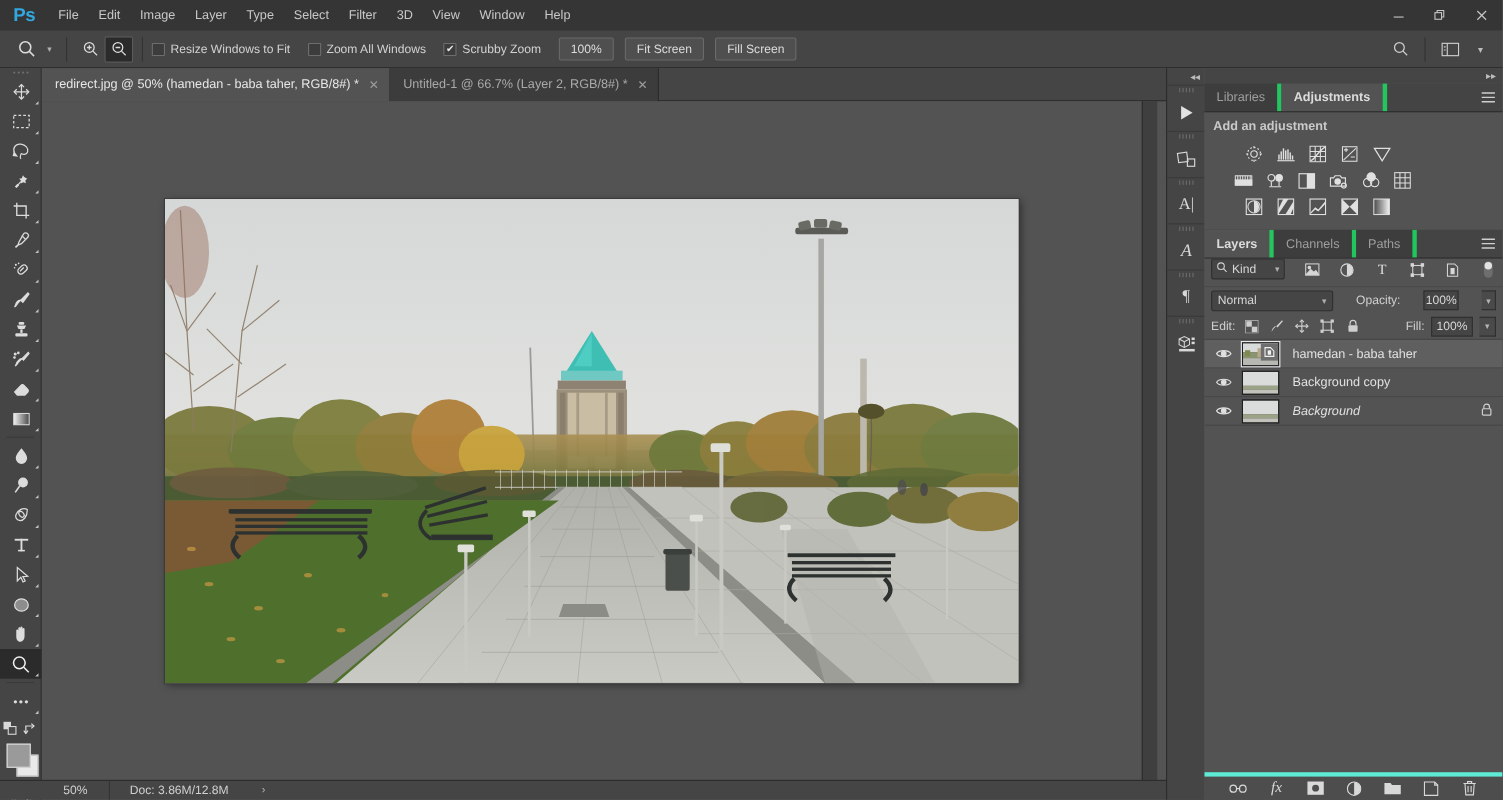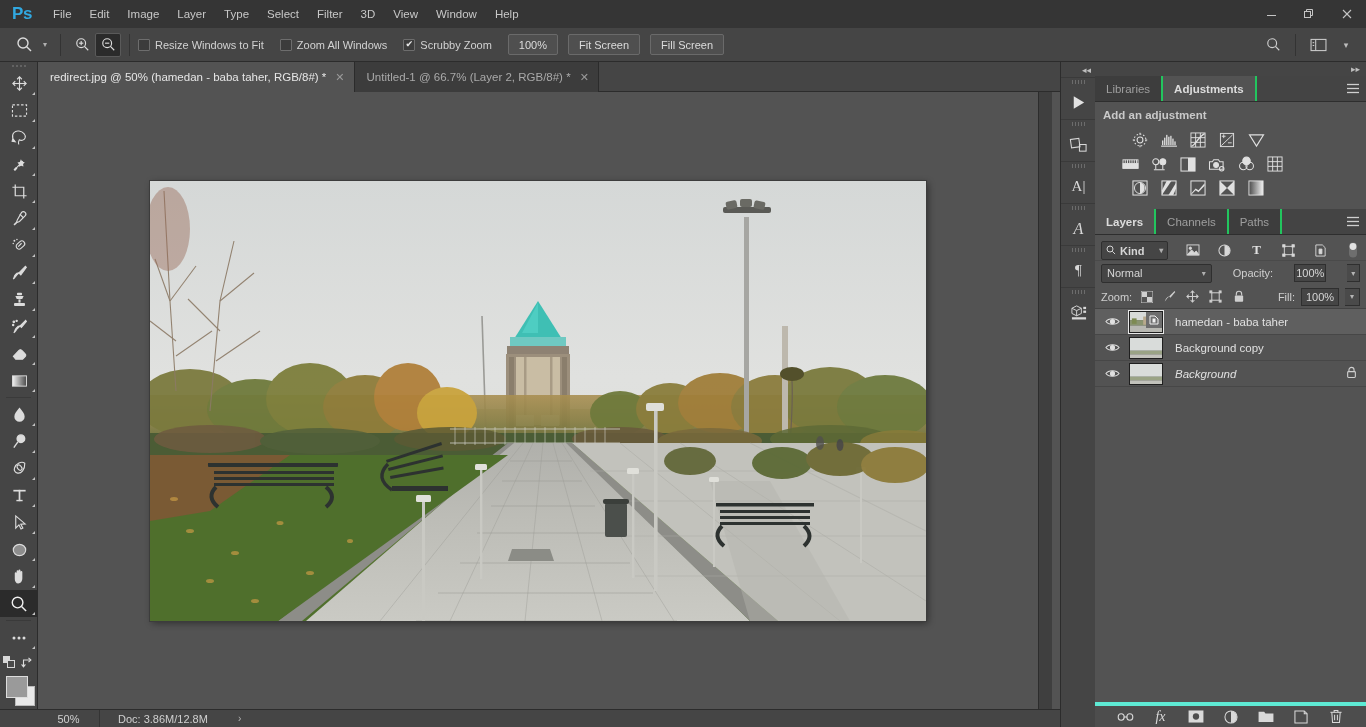--- a/index.html
+++ b/index.html
@@ -86,32 +86,32 @@
   .rail-grip{ height:9px; display:flex; align-items:center; justify-content:center; gap:2px; border-top:1px solid #3a3a3a;}
   .rail-grip i{ width:1px; height:4px; background:#6c6c6c; display:block;}
   .rail-ic{ height:33px; display:flex; align-items:center; justify-content:center; color:#d8d8d8; }
 
   
   .dock{ position:absolute; left:1095px; top:62px; width:271px; height:665px; background:#535353;}
   .dock-collapse{ height:14px; background:#454545; display:flex; align-items:center; justify-content:flex-end;
     padding-right:6px; color:#bdbdbd; font-size:9px; }
   .ptabs{ height:26px; background:#444; display:flex; align-items:stretch; position:relative; border-bottom:1px solid #2e2e2e;}
   .ptab{ padding:0 11px; display:flex; align-items:center; font-size:11.5px; color:#9f9f9f; background:#3d3d3d;
-    border-right:2px solid #22c55e; }
+    border-right:4px solid #22c55e; }
   .ptab.active{ background:#535353; color:#dcdcdc; font-weight:bold;}
   .pmenu{ margin-left:auto; width:26px; display:flex; align-items:center; justify-content:center; color:#c9c9c9;}
   .adjbody{ background:#535353; padding:7px 0 9px 0; }
   .adj-title{ padding-left:8px; color:#c9c9c9; font-size:11.5px; font-weight:bold; margin-bottom:7px;}
   .adj-row{ display:flex; gap:11px; padding:3px 0 3px 36px; align-items:center;}
   .adj-row.r2{ padding-left:26px; }
   .adj-row.r3{ padding-left:36px; }
   .adj-ic{ width:18px; height:18px; display:flex; align-items:center; justify-content:center; }
 
   .layers-panel{ position:absolute; left:0; top:147px; width:271px; height:518px; background:#535353; }
-  .filter-row{ height:26px; display:flex; align-items:flex-end; padding:0 6px; gap:17px; border-bottom:1px solid #4a4a4a;font-weight:bold;}
+  .filter-row{ height:26px; display:flex; align-items:flex-start; padding:0 6px; gap:17px; border-bottom:1px solid #4a4a4a;}
   .kind-sel{ width:94px; height:19px; background:#454545; border:1px solid #2f2f2f; border-radius:2px;
     display:flex; align-items:center; padding:0 4px; gap:4px; font-size:11px; color:#d6d6d6;}
   .kind-sel .car{ margin-left:auto; font-size:8px; color:#b0b0b0;}
   .fic{ width:22px;height:20px;display:flex;align-items:center;justify-content:center;}
   .blend-row{ height:24px; display:flex; align-items:center; padding:0 6px; gap:21px; }
   .blend-sel{ width:130px; height:19px; background:#454545; border:1px solid #2f2f2f; border-radius:2px;
     display:flex; align-items:center; padding:0 5px; font-size:11px; color:#d6d6d6;}
   .blend-sel .car{ margin-left:auto; font-size:8px; color:#b0b0b0;}
   .lbl{ font-size:11px; color:#cfcfcf;}
   .numfld{ width:38px; height:18px; background:#454545; border:1px solid #2f2f2f; color:#d6d6d6;
@@ -1054,21 +1054,21 @@
         <div class="blend-sel">
           <span>Normal</span>
           <span class="car">▾</span>
         </div>
         <span class="lbl">Opacity:</span>
         <span class="numfld">100%</span>
         <span class="spin">▾</span>
       </div>
 
       <div class="lock-row">
-        <span class="lbl">Zoom:</span>
+        <span class="lbl">Edit:</span>
         <span class="lock-ic">
           <svg width="12" height="12" viewBox="0 0 12 12">
             <rect x="0" y="0" width="12" height="12" fill="none" stroke="#cfcfcf" stroke-width="1"></rect>
             <rect x="1" y="1" width="5" height="5" fill="#cfcfcf"></rect>
               <rect x="6" y="6" width="5" height="5" fill="#cfcfcf"></rect>
           </svg>
         </span>
         <span class="lock-ic">
           <svg width="13" height="13" viewBox="0 0 14 14" fill="#cfcfcf">
             <path d="M12.4 1.2 L6.6 7 L8 8.4 L13.2 2.2 Z"></path>

